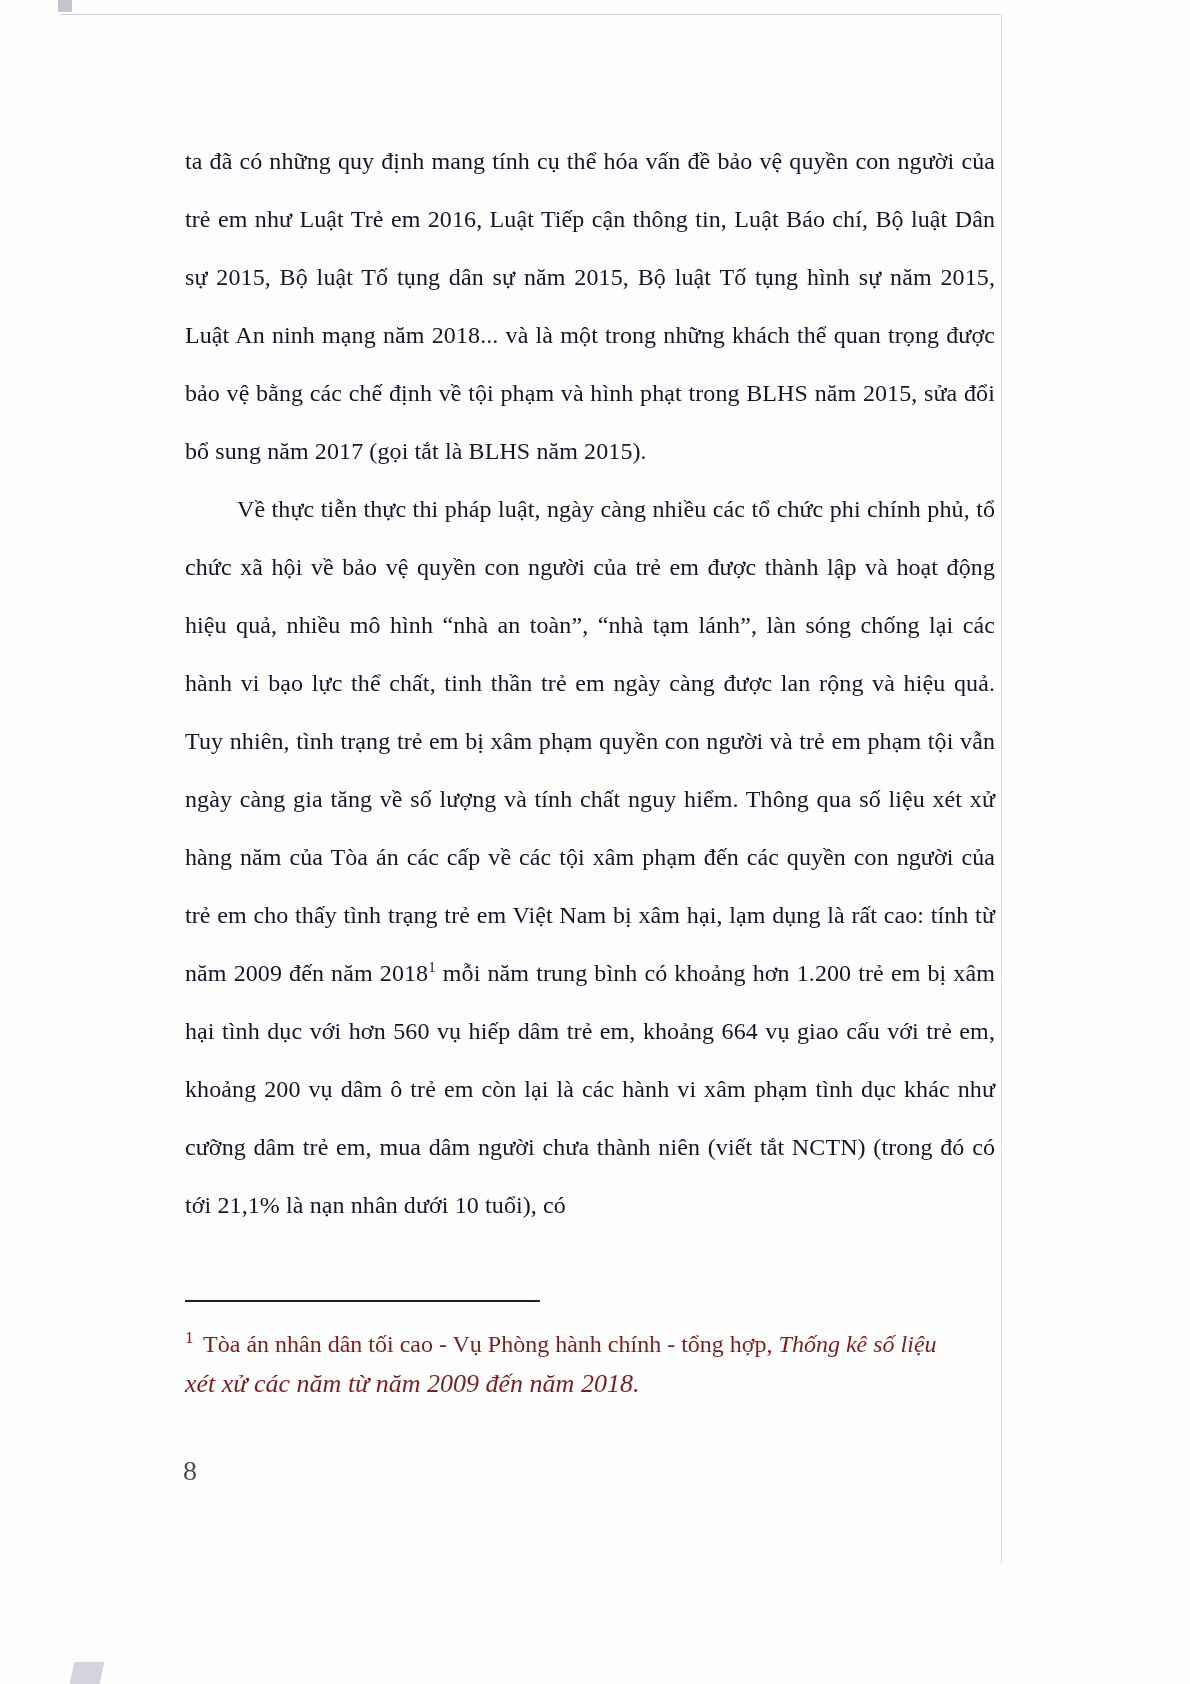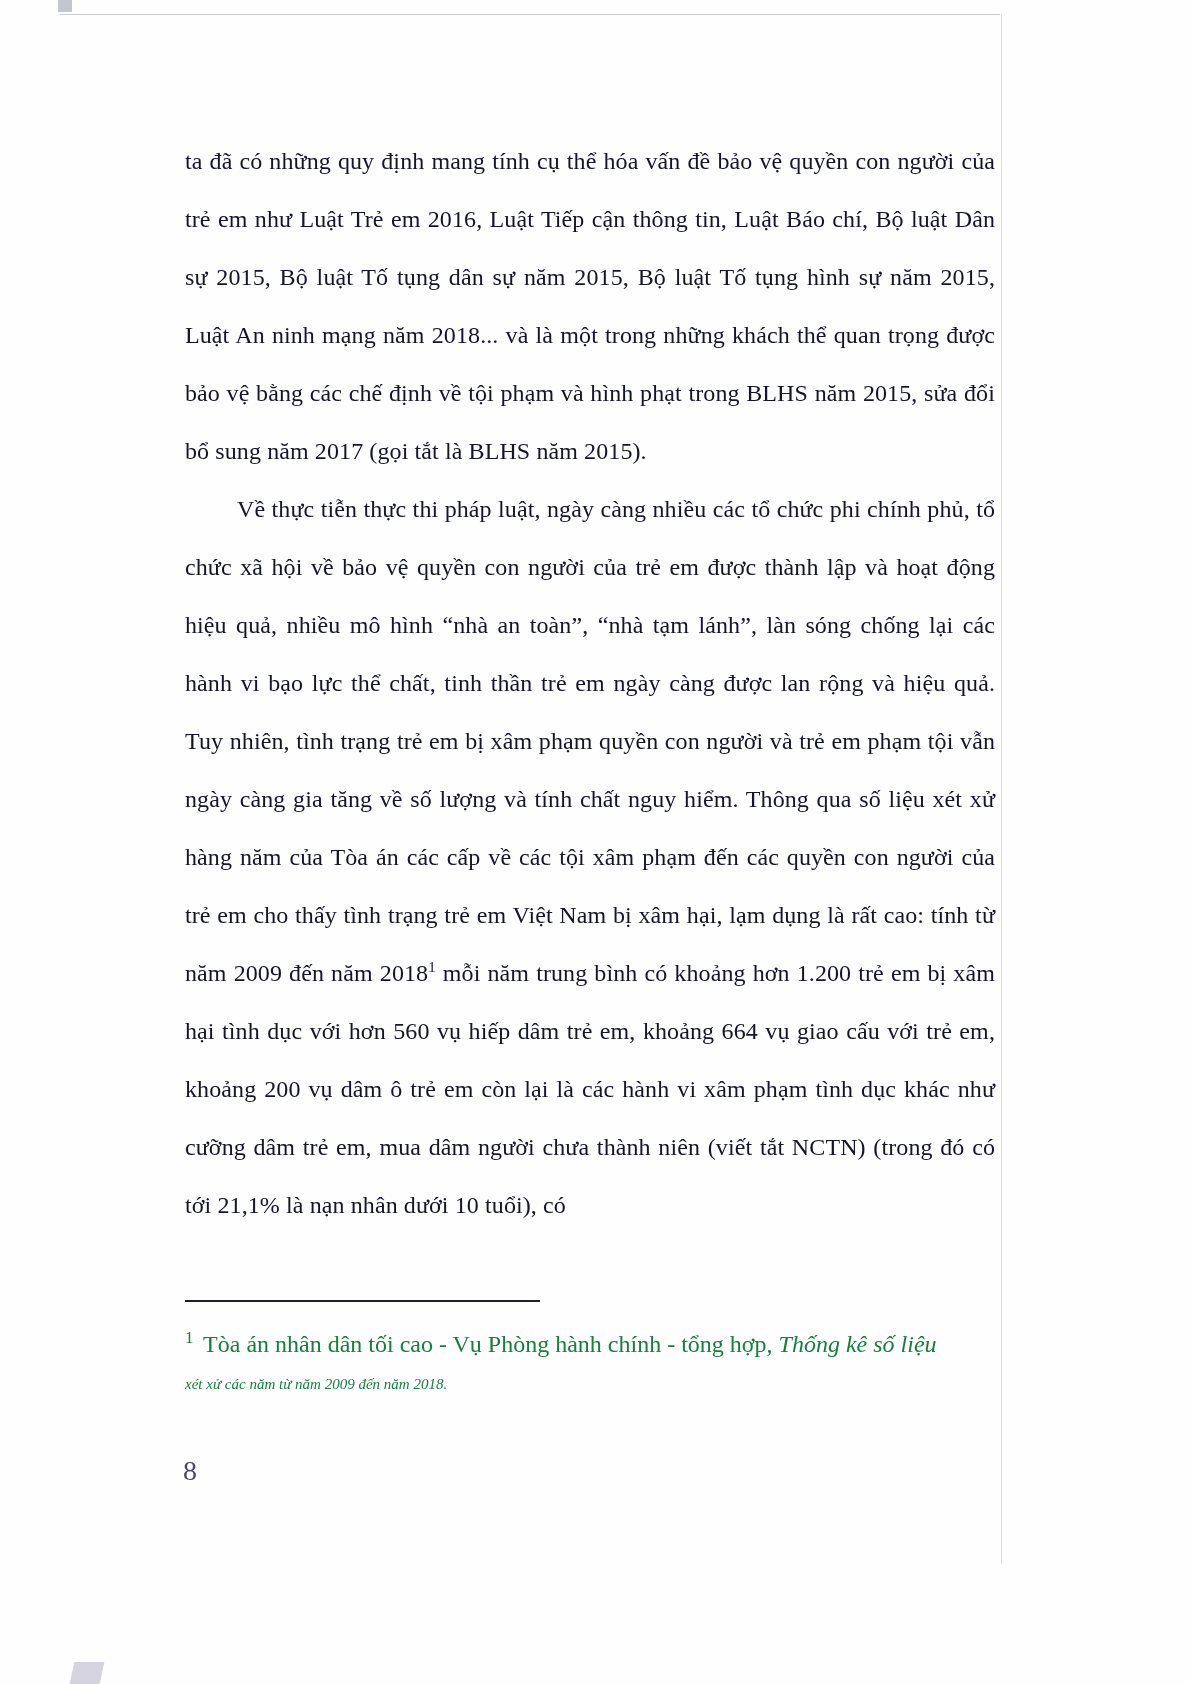--- a/index.html
+++ b/index.html
@@ -79,34 +79,34 @@
   .footnote-rule {
     width: 355px;
     height: 2px;
     background: #1d1d35;
     margin-bottom: 16px;
   }
   .footnote {
     margin: 0;
     font-size: 24px;
     line-height: 40px;
-    color: #15803d;
+    color: #7f1d1d;
     text-align: left;
   }
   .footnote .marker {
     font-size: 17px;
     vertical-align: super;
     margin-right: 4px;
   }
   .footnote .ital {
     font-style: italic;
   }
   .footnote .line2 {
     font-style: italic;
-    font-size: 15px;
+    font-size: 26px;
     display: block;
   }
   .page-number {
     position: absolute;
     left: 183px;
     top: 1455px;
     font-size: 28px;
     color: #4a4a5e;
   }
   sup.fn {

